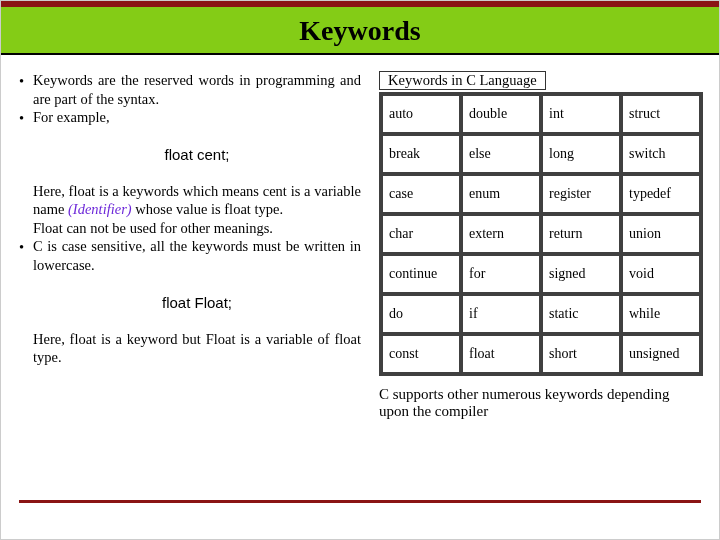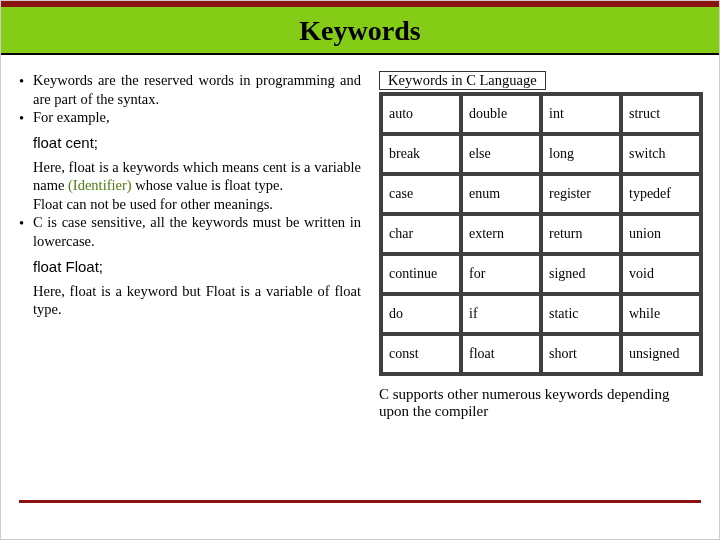--- a/index.html
+++ b/index.html
@@ -6,22 +6,22 @@
   body { margin: 0; background: #fff; font-family: "Times New Roman", Times, serif; color: #000; }
   .slide { width: 720px; height: 540px; position: relative; border: 1px solid #ccc; background: #fff; }
   .title-band { height: 54px; background: #84cc16; border-top: 6px solid #8a1414; display: flex; align-items: center; justify-content: center; position: relative; }
   .title-band::after { content: ""; position: absolute; left: 0; right: 0; bottom: 0; height: 2px; background: #000; }
   .title { font-size: 28px; font-weight: bold; }
   .content { display: flex; flex-direction: row; padding: 16px 16px 4px 12px; gap: 18px; }
   .left { flex: 1; font-size: 14.5px; line-height: 1.28; padding-left: 6px; }
   .left ul { list-style: none; padding: 0; margin: 0; }
   .left li { position: relative; padding-left: 14px; margin: 0 0 0 0; text-align: justify; text-justify: inter-word; }
   .left li::before { content: "•"; position: absolute; left: 0; top: 1px; }
-  .center { text-align: left; font-family: Arial, sans-serif; font-size: 15px; margin: 6px 0; }
-  .ident { color: #4d7c0f; }
+  .center { text-align: center; font-family: Arial, sans-serif; font-size: 15px; margin: 18px 0; }
+  .ident { color: #6d28d9; font-style: italic; }
   .cont { padding-left: 14px; text-align: justify; }
   .right { width: 324px; flex: 0 0 324px; font-size: 14.5px; }
   .right-title { border: 1px solid #333; padding: 0 8px; display: inline-block; }
   table { border-collapse: collapse; width: 100%; margin-top: 2px; table-layout: fixed; }
   td { border: 4px solid #404040; padding: 10px 6px; font-size: 14px; word-break: break-word; }
   .footnote { margin-top: 10px; font-size: 15px; }
   .bottom-rule { position: absolute; left: 18px; right: 18px; bottom: 36px; height: 3px; background: #8a1414; }
 </style>
 </head>
 <body>

